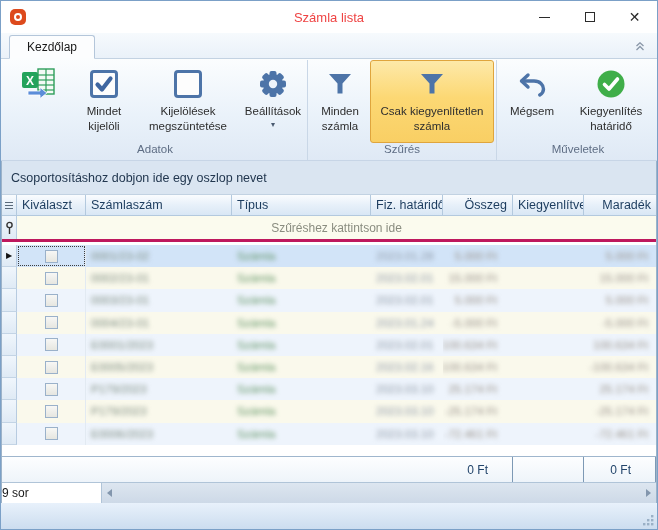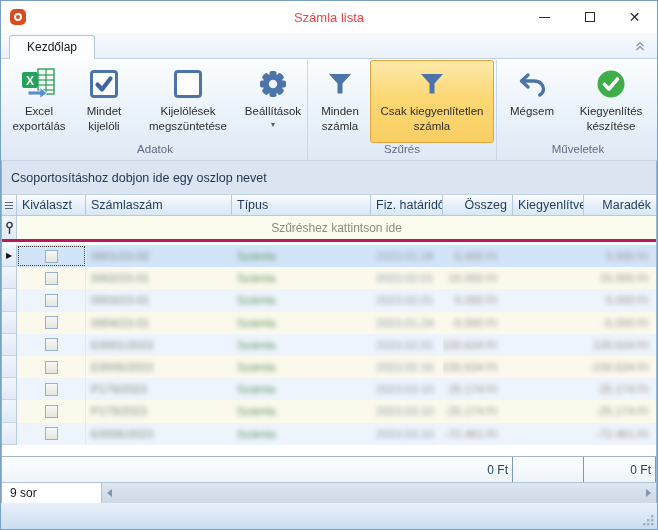--- a/index.html
+++ b/index.html
@@ -67,25 +67,25 @@
   .dcell { font-size:11.5px; display:flex; align-items:center; padding-left:5px; }
   .dcell.num { justify-content:flex-end; padding-left:0; }
   .pad-osszeg { padding-right:16px; }
   .pad-maradek { padding-right:8px; }
   .bl { filter: blur(2.7px); }
   .t-szam{color:#7b8a7e}.t-tip{color:#5d9160}.t-dat{color:#8d98a6}.t-amt{color:#99928a}
 
   .filler { flex:1; background:#fff; }
 
   .summary-row { height:26px; display:flex; flex:none; border-top:1px solid #9fb6cd; background:linear-gradient(#fdfeff,#eef4fa); align-items:center; }
-  .sum-cell { font-size:12px; color:#23456b; display:flex; align-items:center; justify-content:flex-end; height:100%; padding-right:4px; }
+  .sum-cell { font-size:12px; color:#23456b; display:flex; align-items:center; justify-content:flex-end; height:100%; padding-right:24px; }
   .sum-sep { border-right:1px solid #7d99b5; }
 
   .scroll-row { height:21px; display:flex; flex:none; border-top:1px solid #b0c4d8; }
-  .rowcount { width:100px; background:#fff; border-right:1px solid #b0c4d8; display:flex; align-items:center; padding-left:8px; font-size:12px; color:#1a1a1a; flex:none; }
+  .rowcount { width:100px; background:#fff; border-right:1px solid #b0c4d8; display:flex; align-items:center; font-size:12px; color:#1a1a1a; flex:none; }
   .hscroll { flex:1; background:linear-gradient(#dde6f0,#cdd9e7); display:flex; align-items:center; justify-content:space-between; padding:0 5px; }
   .arr { width:0; height:0; display:block; }
   .arr-left  { border-top:4px solid transparent; border-bottom:4px solid transparent; border-right:5px solid #8396ad; }
   .arr-right { border-top:4px solid transparent; border-bottom:4px solid transparent; border-left:5px solid #8396ad; }
 
   
   .bottombar { height:26px; background:linear-gradient(#e8f1fb,#ccddef); flex:none; position:relative; }
   .grip { position:absolute; right:2px; bottom:2px; }
 </style>
 </head>
@@ -132,21 +132,20 @@
               <line x1="17" y1="7" x2="33" y2="7" stroke="#2e9e5b" stroke-width="1.2"></line>
               <line x1="17" y1="12" x2="33" y2="12" stroke="#2e9e5b" stroke-width="1.2"></line>
               <line x1="17" y1="17" x2="33" y2="17" stroke="#2e9e5b" stroke-width="1.2"></line>
               <line x1="17" y1="22" x2="33" y2="22" stroke="#2e9e5b" stroke-width="1.2"></line>
               <line x1="25" y1="1" x2="25" y2="26" stroke="#2e9e5b" stroke-width="1.2"></line>
               <rect x="1" y="4" width="16" height="16" rx="2" fill="#23a35c"></rect>
               <text x="9" y="16.5" font-size="12" font-weight="bold" fill="#fff" text-anchor="middle" font-family="Liberation Sans, sans-serif">X</text>
               <path d="M7 23 h12 v-3.5 l7 5.5 -7 5.5 v-3.5 h-12 z" fill="#5b8dd9" stroke="#ffffff" stroke-width="0.8"></path>
             </svg>
           </span>
-          <span class="lbl">Excel exportálás</span>
         </div>
         <div class="rbtn w-mindet">
           <span class="icon-box">
             <svg width="30" height="30" viewBox="0 0 30 30">
               <rect x="2.5" y="2.5" width="25" height="25" rx="2.5" fill="#fdfdfd" stroke="#4d74a8" stroke-width="3"></rect>
               <path d="M8.5 15.5 L13 20.5 L21.5 9.5" stroke="#3f66a0" stroke-width="4.2" fill="none" stroke-linecap="round" stroke-linejoin="round"></path>
             </svg>
           </span>
           <span class="lbl">Mindet kijelöli</span>
         </div>
@@ -211,21 +210,21 @@
           </span>
           <span class="lbl">Mégsem</span>
         </div>
         <div class="rbtn w-kiegy">
           <span class="icon-box">
             <svg width="30" height="30" viewBox="0 0 30 30">
               <circle cx="15" cy="15" r="13.5" fill="#3fae49"></circle>
               <path d="M8.5 15.5 L13 20 L21.5 10" stroke="#fff" stroke-width="3.6" fill="none" stroke-linecap="round" stroke-linejoin="round"></path>
             </svg>
           </span>
-          <span class="lbl">Kiegyenlítés készítése</span>
+          <span class="lbl">Kiegyenlítés határidő</span>
         </div>
       </div>
       <div class="glabel">Műveletek</div>
     </div>
   </div>
 
   <div class="gridframe">
 
     <div class="group-panel">Csoportosításhoz dobjon ide egy oszlop nevet</div>
 

